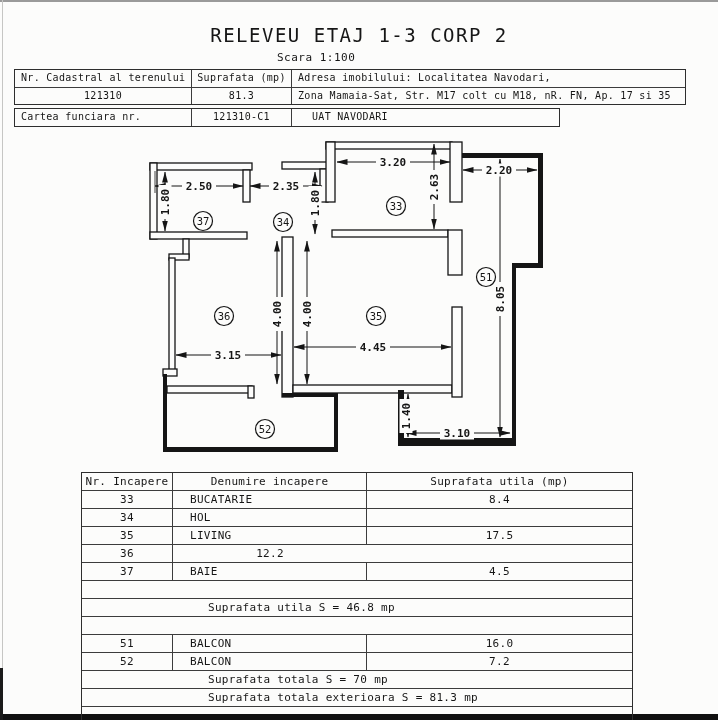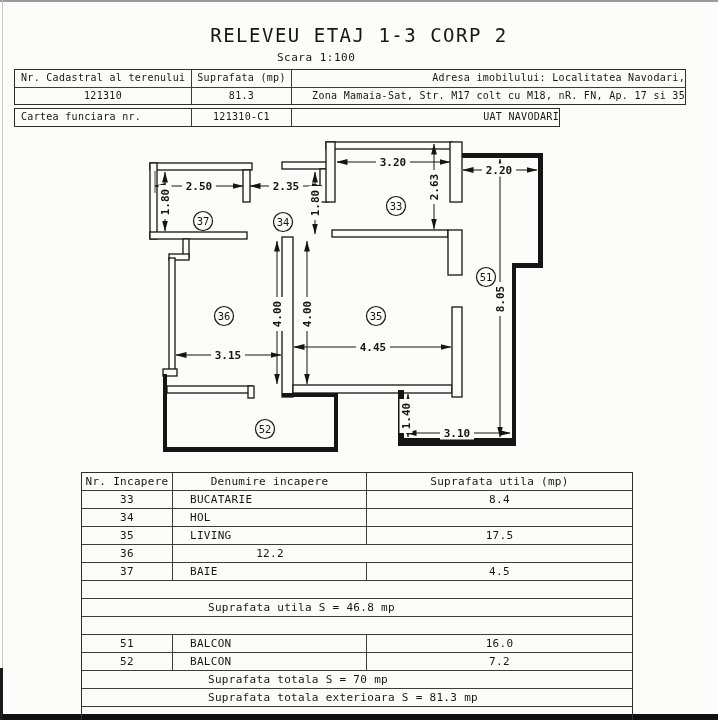--- a/index.html
+++ b/index.html
@@ -13,21 +13,21 @@
   .edge-left-dark{left:0;top:668px;width:3px;height:52px;background:#1a1a1a;}
   
   .title{top:24px;left:0;right:0;text-align:center;font-size:19px;letter-spacing:1.5px;}
   .scara{top:51px;left:277px;font-size:11px;letter-spacing:0.5px;}
   
   .itable{left:14px;top:69px;width:672px;border:1.5px solid #2e2e2e;box-sizing:border-box;
           display:grid;grid-template-columns:176px 100px 1fr;font-size:10px;letter-spacing:0.3px;}
   .cftable{left:14px;top:108px;width:546px;border:1.5px solid #2e2e2e;box-sizing:border-box;
           display:grid;grid-template-columns:176px 100px 1fr;font-size:10px;letter-spacing:0.3px;}
   .icell{height:17px;line-height:16px;padding:0 0 0 6px;white-space:nowrap;overflow:hidden;box-sizing:border-box;}
-  .icell.cdiv{border-left:1px solid #3c3c3c;text-align:right;}
+  .icell.cdiv{border-left:1px solid #3c3c3c;}
   .icell.rdiv{border-top:1px solid #3c3c3c;}
   .icell.center{text-align:center;padding:0;}
   .icell.pad20{padding-left:20px;}
   
   .rtable{left:81px;top:472px;width:552px;height:278px;border:1.5px solid #2e2e2e;box-sizing:border-box;
           font-size:11px;letter-spacing:0.3px;}
   .row{height:18px;line-height:17px;border-bottom:1px solid #3c3c3c;box-sizing:border-box;}
   .row.tr3{display:grid;grid-template-columns:91px 194px 1fr;}
   .row .c1{text-align:center;border-right:1px solid #3c3c3c;box-sizing:border-box;}
   .row .c2{padding-left:17px;border-right:1px solid #3c3c3c;box-sizing:border-box;}

